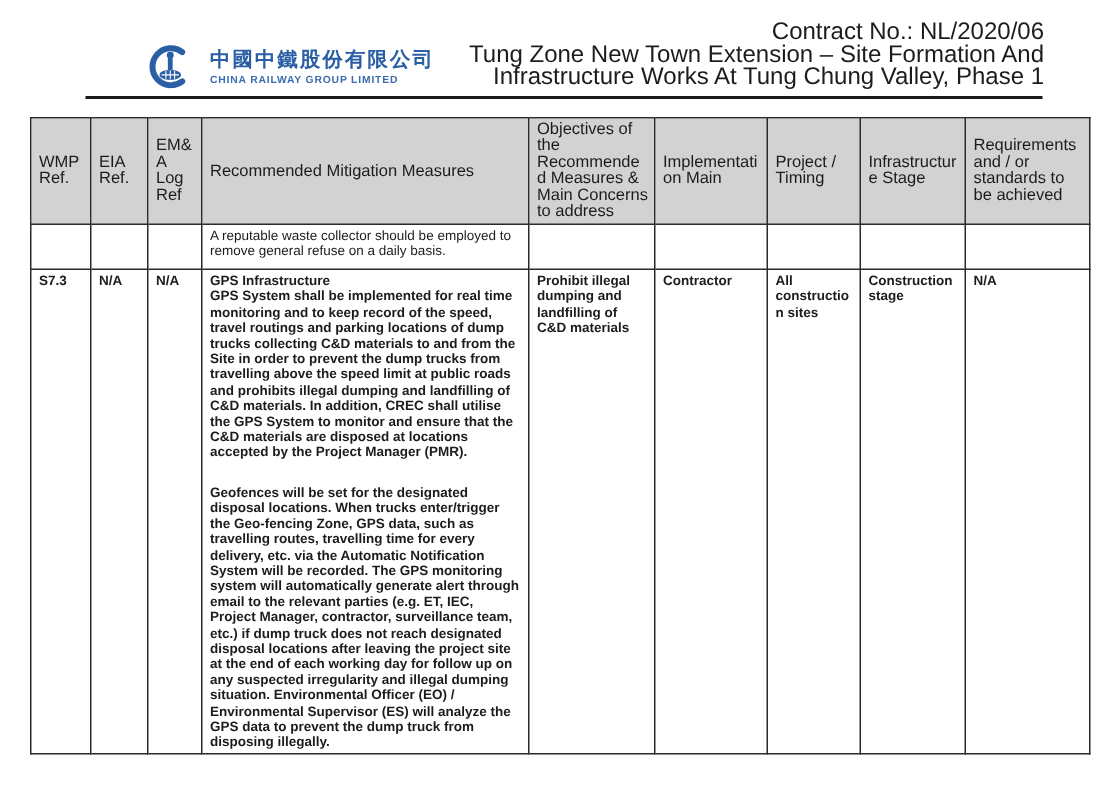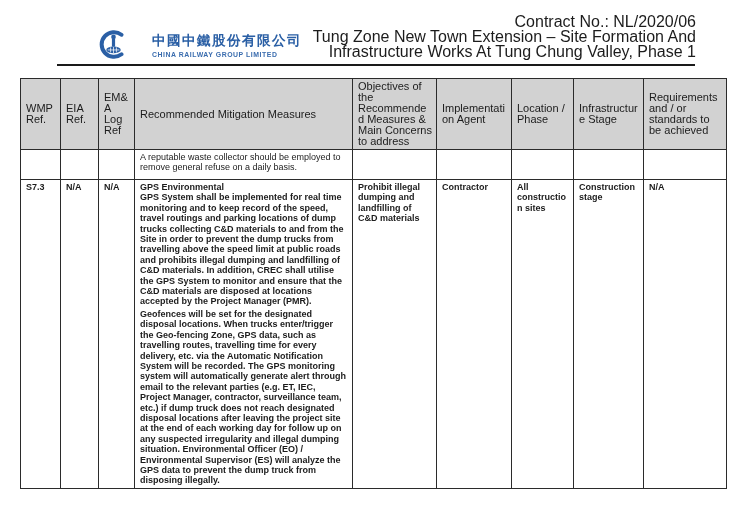--- a/index.html
+++ b/index.html
@@ -13,22 +13,22 @@
     background: #ffffff;
     overflow: hidden;
   }
 
   
   .logo-block {
     position: absolute;
     left: 99px;
     top: 30px;
     display: flex;
-    align-items: center;
-    gap: 24px;
+    align-items: flex-start;
+    gap: 12px;
   }
   .logo-icon { width: 29px; height: 29px; display: block; }
   .logo-text { padding-top: 3px; }
   .logo-cn {
     font-size: 13.5px;
     font-weight: bold;
     letter-spacing: 1.5px;
     color: #2a5fa5;
     line-height: 14px;
     white-space: nowrap;
@@ -82,21 +82,21 @@
     background: #d2d2d2;
     font-weight: normal;
     font-size: 11px;
     line-height: 11px;
     vertical-align: middle;
     height: 57px;
   }
   table.mit td { vertical-align: top; background: #ffffff; }
   tr.row-cont td { height: 30px; margin-top: 44px; }
   tr.row-main td { height: 274px; font-weight: bold; }
-  .para { margin-bottom: 2px; }
+  .para { margin-bottom: 16px; }
   .para:last-child { margin-bottom: 0; }
 </style>
 </head>
 <body>
 
 <div class="page">
 
   <div class="logo-block">
     <svg class="logo-icon" viewBox="0 0 40 40" aria-hidden="true">
       <path d="M 31 6.5 A 17 17 0 1 0 31 33.5" fill="none" stroke="#2a5fa5" stroke-width="5.5" stroke-linecap="round"></path>
@@ -134,22 +134,22 @@
         <col style="width:70px">
         <col style="width:83px">
     </colgroup>
     <thead>
       <tr>
         <th>WMP Ref.</th>
         <th>EIA Ref.</th>
         <th>EM&amp;A Log Ref</th>
         <th>Recommended Mitigation Measures</th>
         <th>Objectives of the Recommended Measures &amp; Main Concerns to address</th>
-        <th>Implementation Agent</th>
-        <th>Location / Phase</th>
+        <th>Implementation Main</th>
+        <th>Project / Timing</th>
         <th>Infrastructure Stage</th>
         <th>Requirements and / or standards to be achieved</th>
       </tr>
     </thead>
     <tbody>
       <tr class="row-cont">
         <td></td>
         <td></td>
         <td></td>
         <td>A reputable waste collector should be employed to remove general refuse on a daily basis.</td>
@@ -157,21 +157,21 @@
         <td></td>
         <td></td>
         <td></td>
         <td></td>
       </tr>
       <tr class="row-main">
         <td>S7.3</td>
         <td>N/A</td>
         <td>N/A</td>
         <td>
-          <div>GPS Environmental</div>
+          <div>GPS Infrastructure</div>
           <div class="para">GPS System shall be implemented for real time monitoring and to keep record of the speed, travel routings and parking locations of dump trucks collecting C&amp;D materials to and from the Site in order to prevent the dump trucks from travelling above the speed limit at public roads and prohibits illegal dumping and landfilling of C&amp;D materials. In addition, CREC shall utilise the GPS System to monitor and ensure that the C&amp;D materials are disposed at locations accepted by the Project Manager (PMR).</div>
           <div class="para">Geofences will be set for the designated disposal locations. When trucks enter/trigger the Geo-fencing Zone, GPS data, such as travelling routes, travelling time for every delivery, etc. via the Automatic Notification System will be recorded. The GPS monitoring system will automatically generate alert through email to the relevant parties (e.g. ET, IEC, Project Manager, contractor, surveillance team, etc.) if dump truck does not reach designated disposal locations after leaving the project site at the end of each working day for follow up on any suspected irregularity and illegal dumping situation. Environmental Officer (EO) / Environmental Supervisor (ES) will analyze the GPS data to prevent the dump truck from disposing illegally.</div>
         </td>
         <td>Prohibit illegal dumping and landfilling of C&amp;D materials</td>
         <td>Contractor</td>
         <td>All construction sites</td>
         <td>Construction stage</td>
         <td>N/A</td>
       </tr>
     </tbody>

